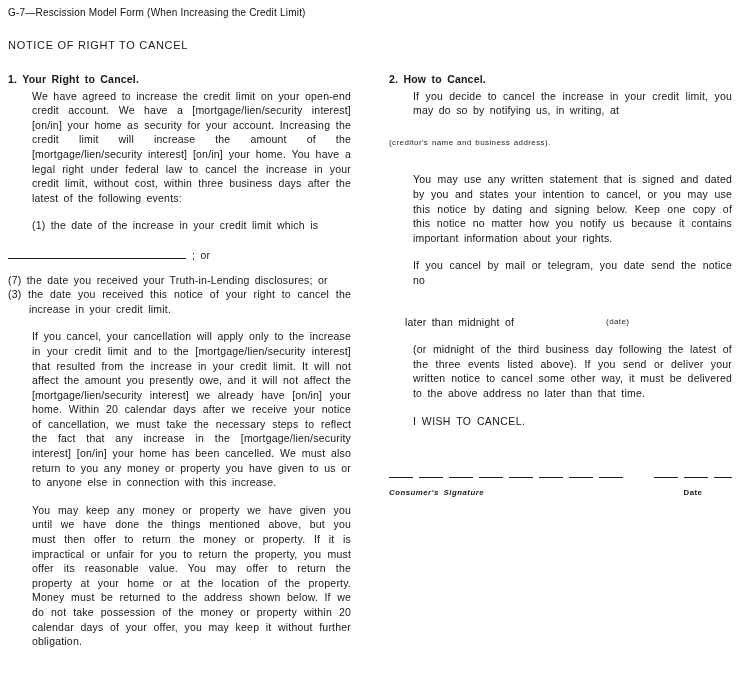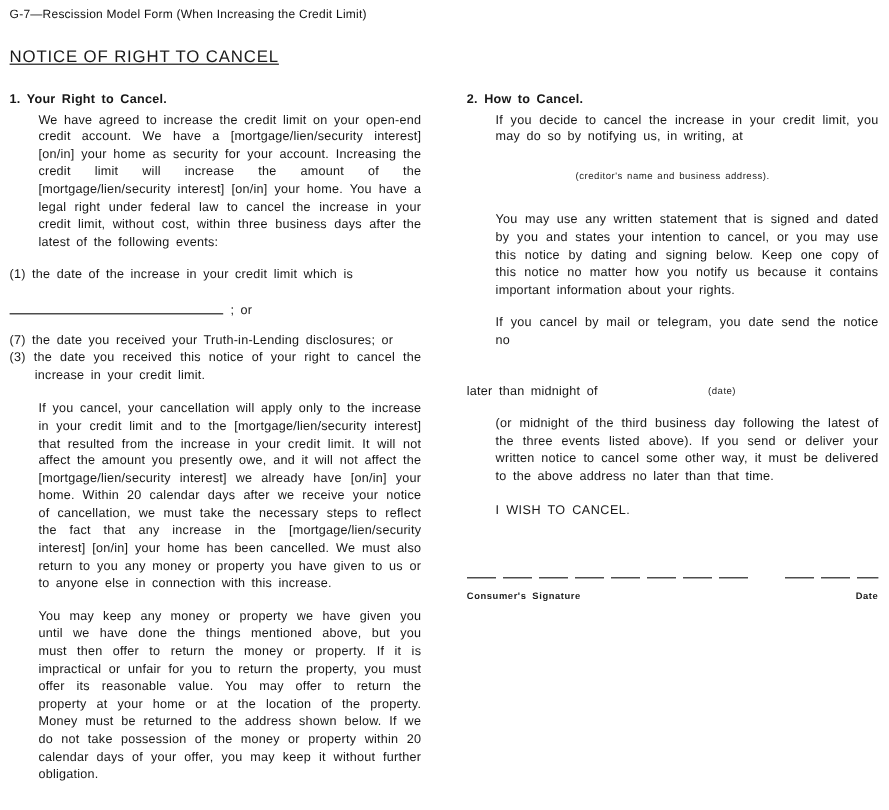--- a/index.html
+++ b/index.html
@@ -13,73 +13,73 @@
   }
   .page { padding: 7px 9px 0 8px; }
 
   .title {
     font-size: 10px;
     font-weight: 500;
     letter-spacing: 0.2px;
     color: #111;
   }
   .notice {
-    font-size: 14px;
+    font-size: 11px;
     letter-spacing: 0.7px;
     margin-top: 21px;
     color: #1a1a1a;
-    text-decoration: underline;
   }
 
   .columns { display: flex; gap: 38px; margin-top: 21px; }
   .col {
     width: 351px;
     font-size: 10.5px;
     line-height: 14.6px;
     text-align: justify;
     letter-spacing: 0.2px;
     word-spacing: 2.2px;
     color: #161616;
   }
 
   .sec-heading { font-weight: 700; }
 
   p.body { margin-top: 13px; margin-left: 24px; }
   p.body.first { margin-top: 2px; }
 
   .hang { padding-left: 21px; text-indent: -21px; }
-  .hang.m-top { margin-top: 13px; }
+  .hang.m-top { margin-top: 13px; margin-left: 24px; }
   .hang.m-small { margin-top: 10px; }
 
   .blank-row { margin-top: 15px; white-space: nowrap; }
   .blank-line {
     display: inline-block;
     width: 178px;
     height: 9px;
     border-bottom: 1.2px solid #222;
   }
   .blank-suffix { margin-left: 6px; }
 
   .creditor {
-    text-align: center;
+    text-align: left;
     font-size: 8px;
     letter-spacing: 0.4px;
     word-spacing: 1px;
     margin-top: 18px;
     color: #1c1c1c;
   }
   .right .after-creditor { margin-top: 22px; }
 
   .lead { margin-top: 14px; }
 
   .deadline-row {
     margin-top: 27px;
     display: flex;
     align-items: flex-end;
     text-align: left;
+    margin-left: 16px;
   }
   .date-lbl {
     font-size: 8px;
     letter-spacing: 0.4px;
     margin-left: 92px;
     color: #1c1c1c;
   }
   .rest { margin-top: 1px; }
 
   .wish { margin-top: 27px; letter-spacing: 0.4px; }
@@ -95,22 +95,22 @@
   .sig-line.short { width: 78px; }
   .sig-labels {
     display: flex;
     margin-top: 8px;
     font-size: 7.8px;
     font-weight: 700;
     letter-spacing: 0.5px;
     text-align: left;
     color: #1a1a1a;
   }
-  .lbl-long { width: 237px; }
-  .lbl-short { width: 78px; text-align: right; }
+  .lbl-long { width: 237px; font-style: italic; }
+  .lbl-short { width: 78px; text-align: center; }
 </style>
 </head>
 <body>
 
 <div class="page">
 
   <div class="title">G-7—Rescission Model Form (When Increasing the Credit Limit)</div>
   <div class="notice">NOTICE OF RIGHT TO CANCEL</div>
 
   <div class="columns">

